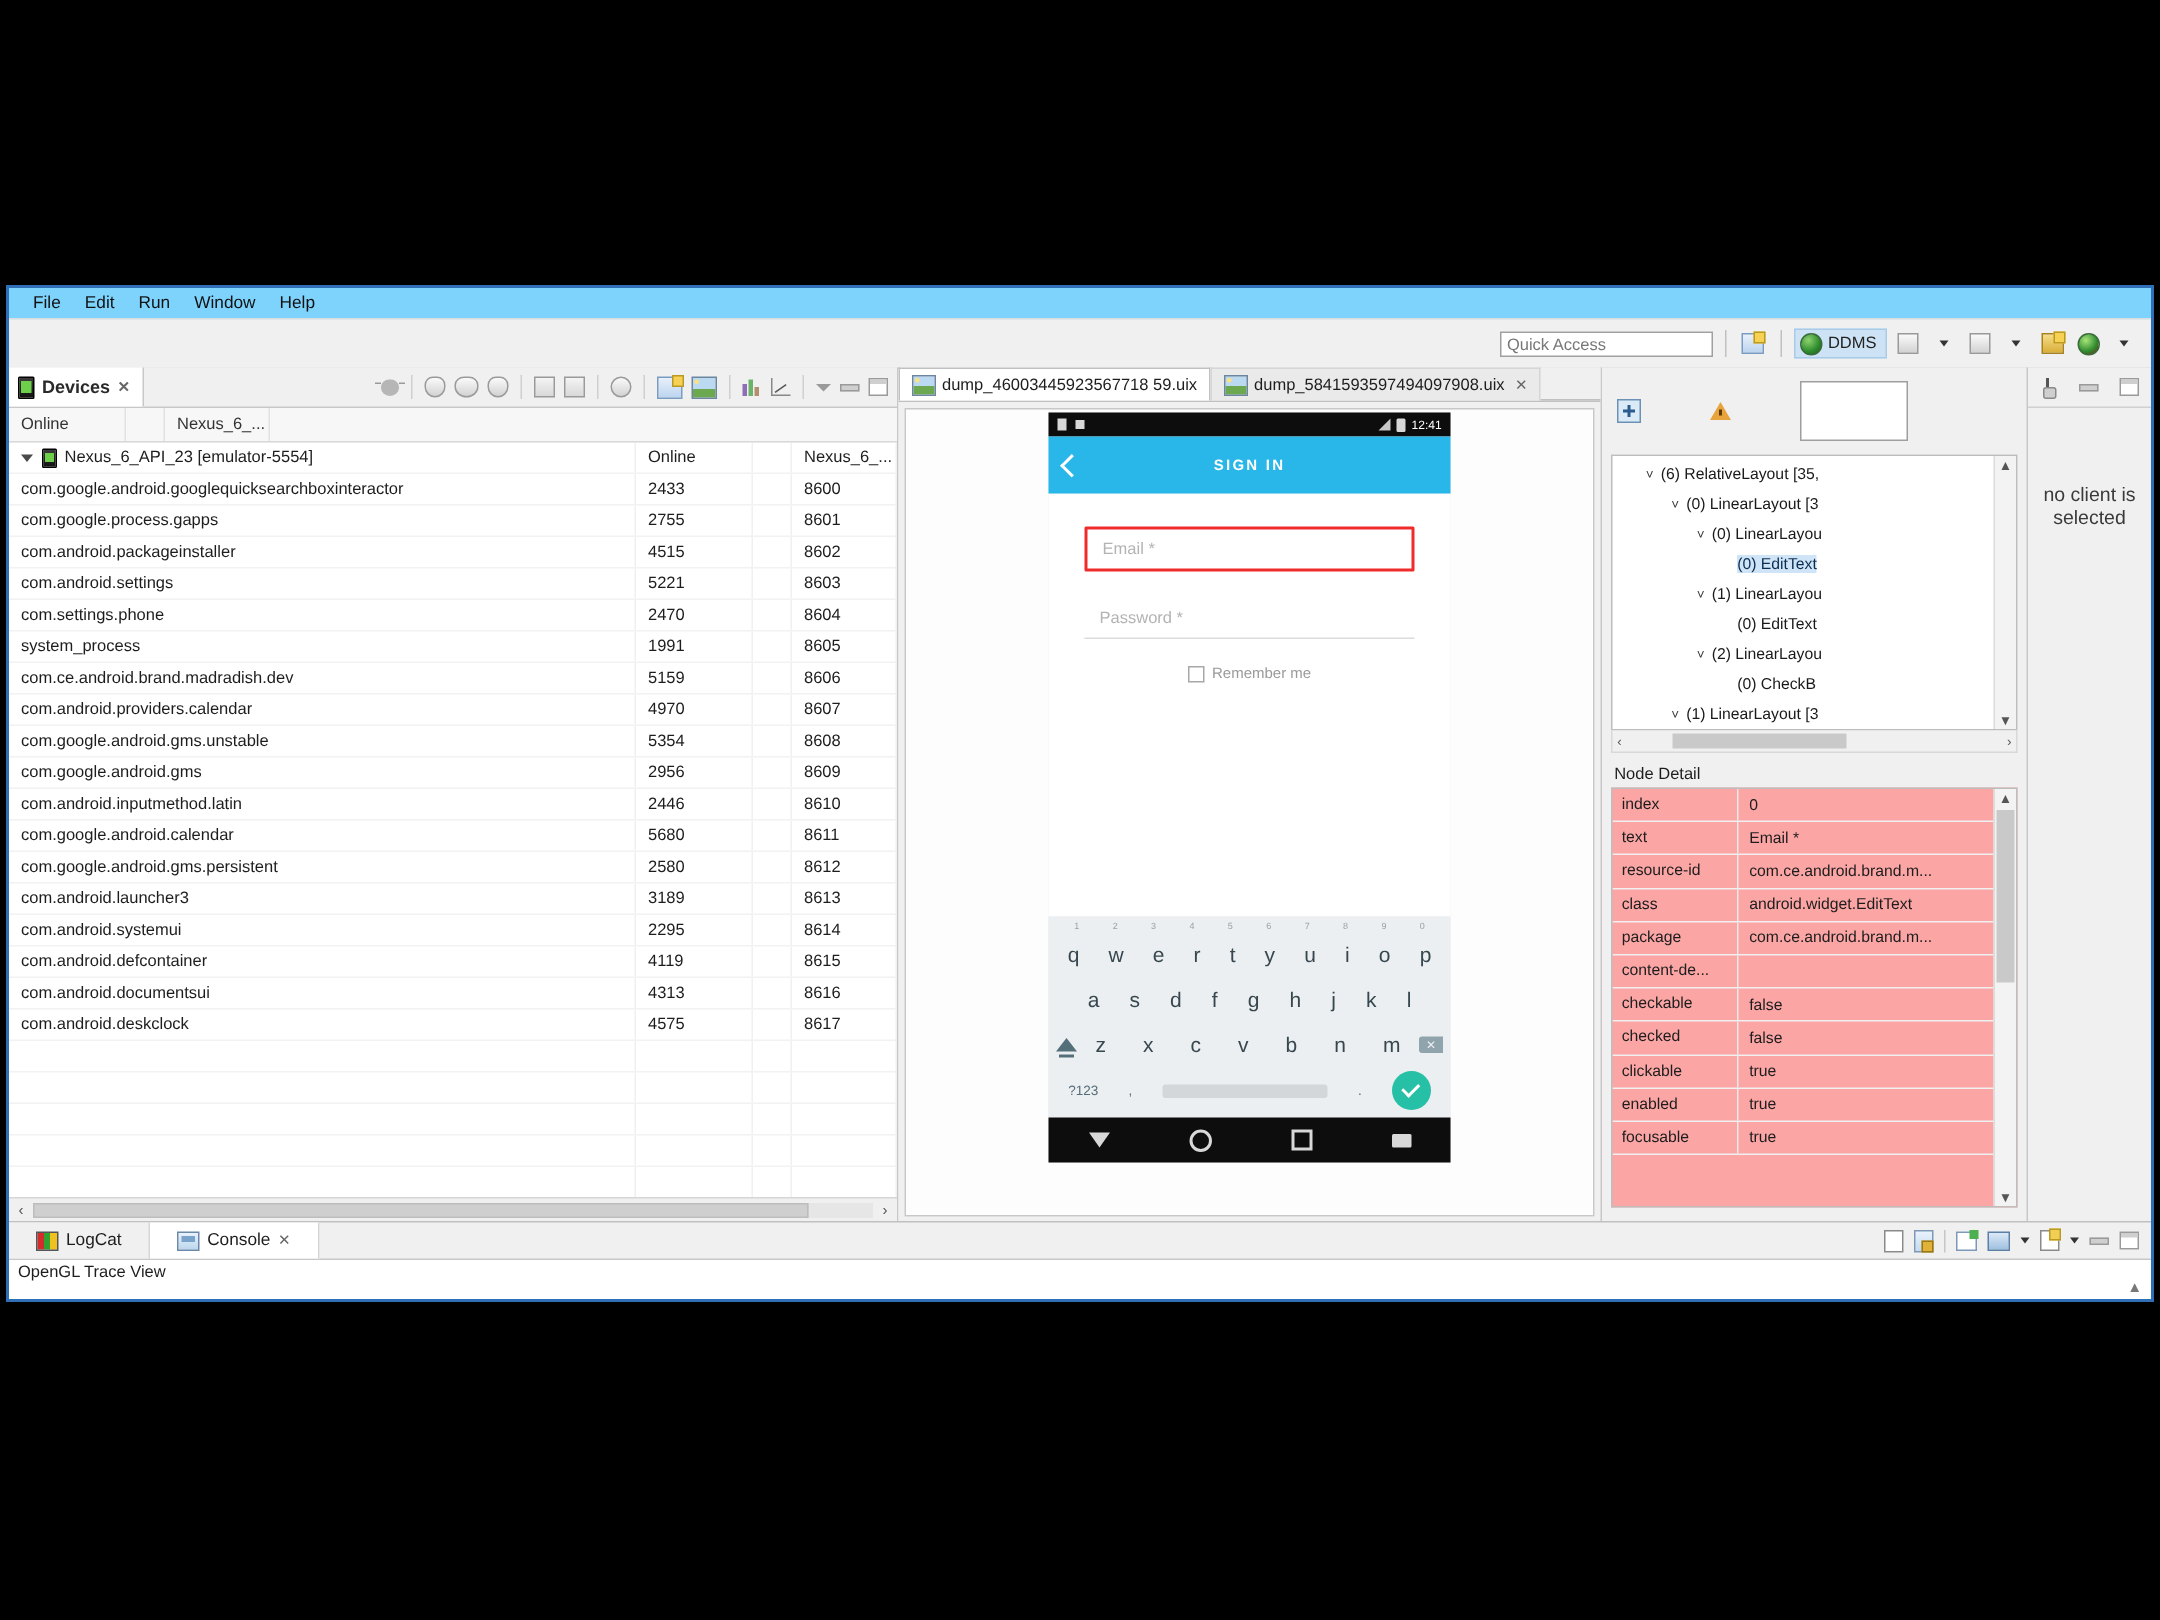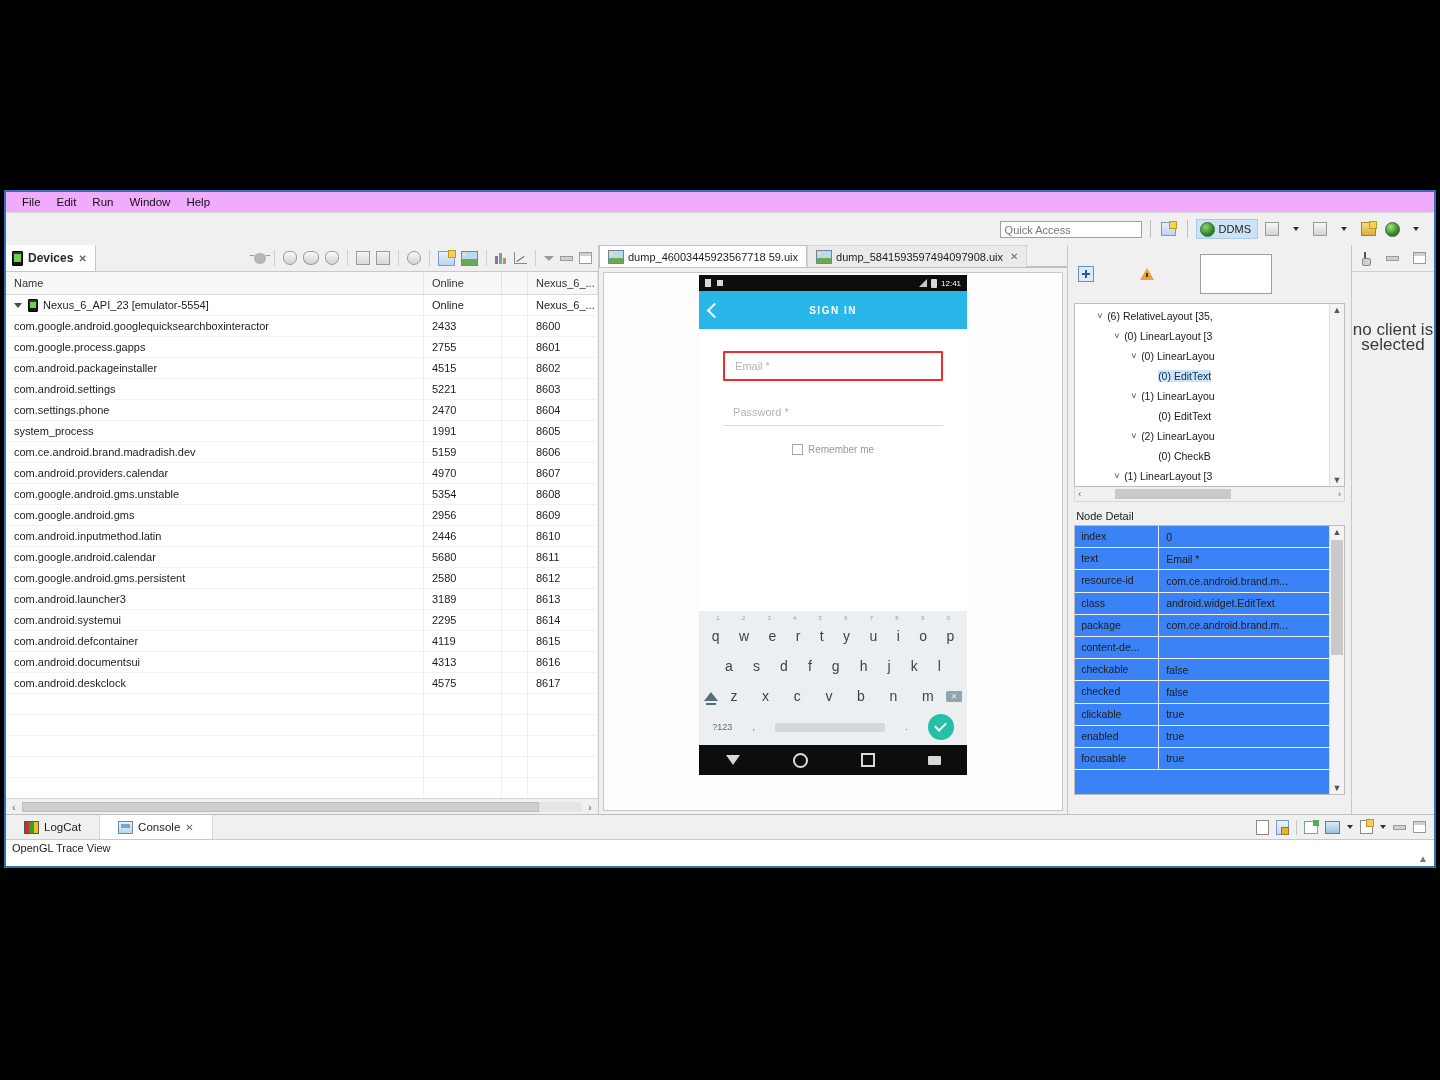--- a/index.html
+++ b/index.html
@@ -26,21 +26,21 @@
     font-size: 11px;
     color: #1d1d1d;
   }
 
   
   .menubar {
     height: 20px;
     display: flex;
     align-items: center;
     padding-left: 8px;
-    background: #f0abfc;
+    background: #7dd3fc;
     border-bottom: 1px solid #dcdcdc;
   }
   .menubar .mi {
     padding: 2px 8px;
     font-size: 11.5px;
     color: #111;
     cursor: default;
   }
 
   
@@ -247,31 +247,31 @@
   .tree-wrap { height: 182px; margin: 0 6px; background:#fff; border:1px solid #bdbdbd; display:flex; position:relative; overflow:hidden;}
   .tree { flex:1; overflow:hidden; padding-top:2px; }
   .tnode { height:20px; display:flex; align-items:center; font-size:10.5px; color:#1a1a1a; white-space:nowrap;}
   .tnode .exp { width:10px; display:inline-block; color:#3a3a3a; font-size:9px;}
   .tnode.sel .lbl { background:#cfe4f7; color:#0b2e52;}
   .vscroll { width:14px; background:#f3f3f3; border-left:1px solid #dcdcdc; display:flex; flex-direction:column; align-items:center; justify-content:space-between;}
   .vscroll .va { font-size:9px; color:#555; line-height:12px;}
   .tree-hscroll { height:14px; margin:0 6px 4px 6px; background:#f0f0f0; display:flex; align-items:center; justify-content:space-between; border:1px solid #d8d8d8; border-top:none;}
   .tree-hscroll .thumb2 { position:absolute; left:40px; width:116px; height:10px; background:#c9c9c9;}
   .nodedetail-title { font-size:11px; padding: 4px 0 3px 8px; color:#1d1d1d;}
-  .nd-wrap { flex:1; margin:0 6px 20px 6px; border:1px solid #bdbdbd; background:#3b82f6; display:flex; overflow:hidden;}
+  .nd-wrap { flex:1; margin:0 6px 10px 6px; border:1px solid #bdbdbd; background:#fca5a5; display:flex; overflow:hidden;}
   .nd-table { flex:1; }
   .nd-row { display:flex; height:21.2px; align-items:center; font-size:10.5px; color:#1d1d1d; border-bottom:1px solid #f0f0f0;}
   .nd-row .k { width:84px; padding-left:6px; border-right:1px solid #eaeaea; height:21.2px; line-height:21.2px; box-sizing:border-box; overflow:hidden; white-space:nowrap;}
   .nd-row .v { flex:1; padding-left:7px; overflow:hidden; white-space:nowrap;}
 
   
   .farright { flex:1; display:flex; flex-direction:column; background:#f0f0f0;}
   .fr-tools { height:22px; display:flex; align-items:center; justify-content:flex-start; gap:14px; padding: 2px 8px; border-bottom:1px solid #d0d0d0;}
   .fr-body { flex:1; display:flex; align-items:flex-start; justify-content:center; padding-top:50px; }
-  .fr-text { font-size:17px; color:#3a3a3a; text-align:center; line-height:15px;}
+  .fr-text { font-size:13px; color:#3a3a3a; text-align:center; line-height:15px;}
   .ic-pin { width:12px;height:12px;position:relative;}
   .ic-pin:before{content:'';position:absolute;left:4px;top:0;width:2px;height:9px;background:#555;}
   .ic-pin:after{content:'';position:absolute;left:2px;top:6px;width:7px;height:6px;background:#cfcfcf;border:1px solid #8a8a8a;border-radius:2px;}
 
   
   .bottom {
     position:absolute; left:0; right:0; bottom:0; height:51px;
     background:#f0f0f0; border-top:1px solid #c0c0c0;
     display:flex; flex-direction:column;
   }
@@ -379,21 +379,20 @@
             <span class="ic-chart"></span>
             <span class="sep"></span>
             <span class="ic-triangle-dn"></span>
             <span class="ic-minimize"></span>
             <span class="ic-maximize"></span>
           </div>
         </div>
 
         <div class="dev-table">
           <div class="dev-colhdr">
-            <div class="c c-name">Name</div>
             <div class="c c-online">Online</div>
             <div class="c c-mid"></div>
             <div class="c c-port">Nexus_6_...</div>
           </div>
           <div class="dev-rows" id="dev-rows">
               <div class="dev-row device">
                 <span class="cell name">
                   <span class="twisty"></span>
                   <span class="ic-phone" style="width:8px;height:11px;"></span>
                   <span>Nexus_6_API_23 [emulator-5554]</span>

